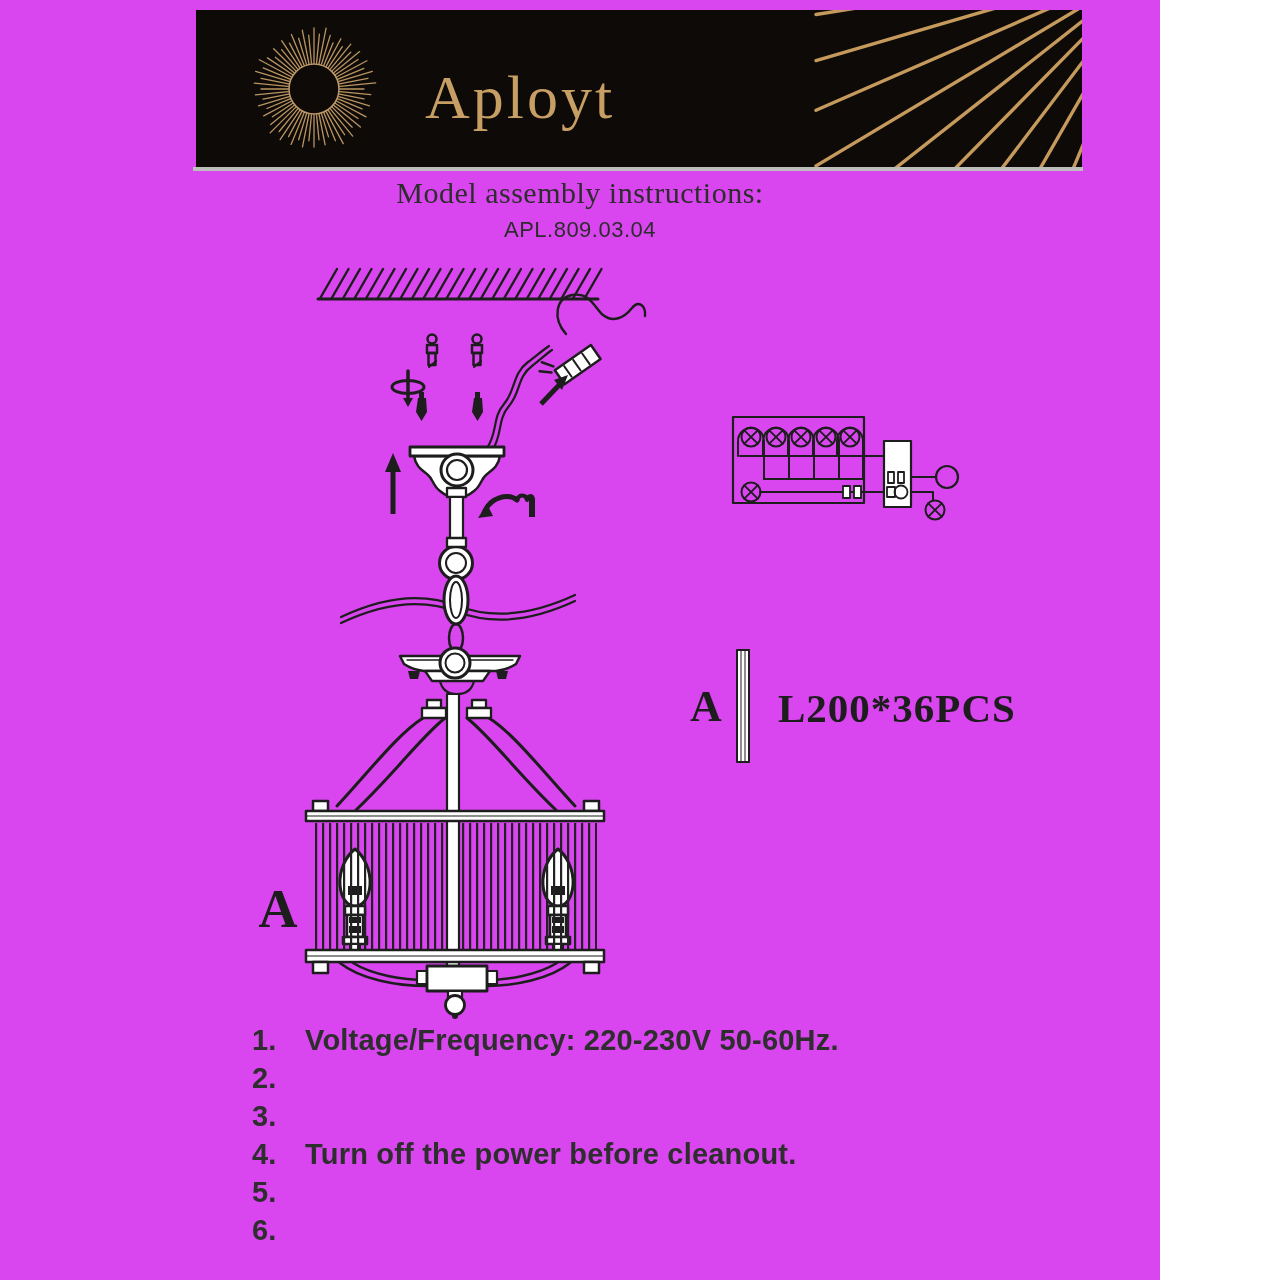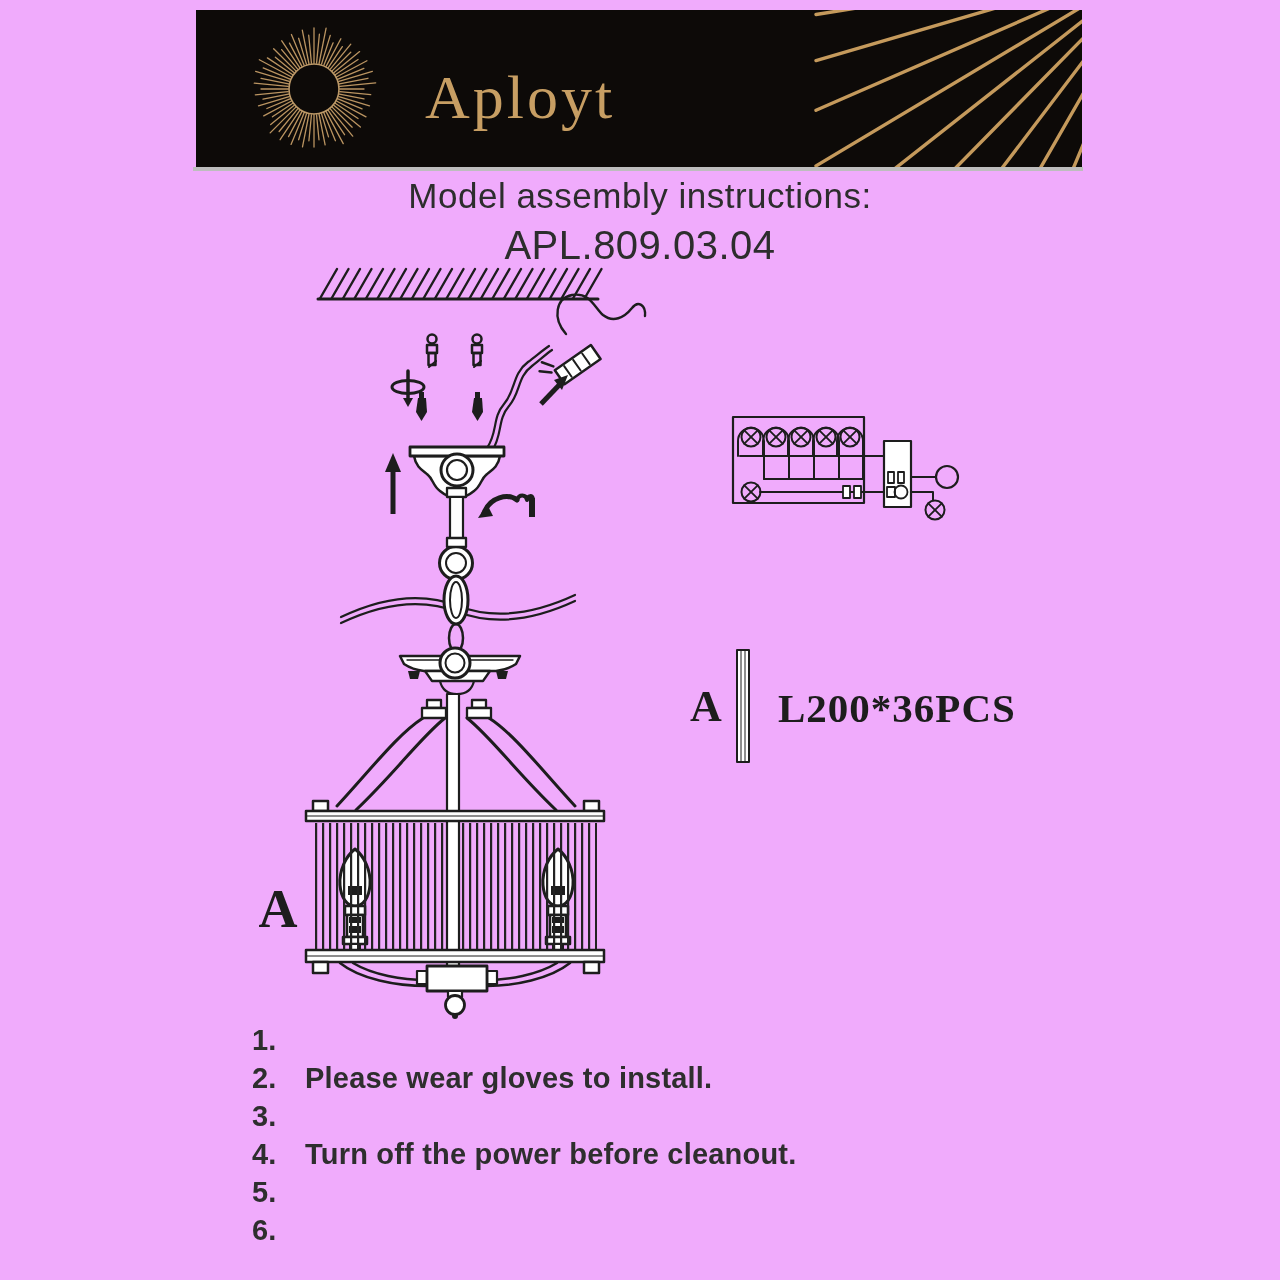--- a/index.html
+++ b/index.html
@@ -1,36 +1,36 @@
 <!DOCTYPE html>
 <html><head>
 <meta charset="utf-8">
 <style>
   html,body { margin:0; padding:0; background:#ffffff; }
   .page {
-    position:relative; width:1280px; height:1280px; background:#f0abfc;
+    position:relative; width:1160px; height:1280px; background:#d946ef;
     font-family:"Liberation Sans", sans-serif; overflow:hidden;
   }
   
   .banner {
     position:absolute; left:196px; top:10px; width:886px; height:157px;
     background:#0d0a08; overflow:hidden;
   }
   .banner-underline {
     position:absolute; left:193px; top:167px; width:890px; height:4px;
     background:#bdbdbd;
   }
   .brand-text {
     fill:#c79e63; font-family:"Liberation Serif", serif;
     font-size:62px; letter-spacing:3px; font-weight:400;
   }
   
   .titles { position:absolute; left:0; top:176px; width:100%; text-align:center; color:#2d2d2d; }
-  .title-line1 { font-size:35px; letter-spacing:0.5px; font-weight:500; }
-  .title-line2 { font-size:40px; margin-top:7px; letter-spacing:0.5px; font-weight:500; }
+  .title-line1 { font-size:30px; letter-spacing:0.5px; font-weight:500;font-family:Liberation Serif, serif; }
+  .title-line2 { font-size:22px; margin-top:7px; letter-spacing:0.5px; font-weight:500; }
   
   .drawing { position:absolute; left:0; top:0; width:1280px; height:1280px; }
   .ink    { stroke:#1d1d1d; fill:none; stroke-linecap:round; stroke-linejoin:round; }
   .paper  { fill:#ffffff; }
   .solid  { fill:#1d1d1d; stroke:none; }
   .serifA { font-family:"Liberation Serif", serif; font-weight:bold; fill:#1d1d1d; }
   
   .instructions {
     position:absolute; left:252px; top:1024px; width:810px;
     color:#2e2e2e; font-size:29px; font-weight:600; letter-spacing:0.2px;
@@ -399,24 +399,24 @@
       <line x1="745" y1="650" x2="745" y2="762" class="ink" stroke-width="1"></line>
       <text x="778" y="722" font-size="41" letter-spacing="1" class="serifA">L200*36PCS</text>
     </g>
 
     <text x="278" y="927" text-anchor="middle" font-size="54" class="serifA">A</text>
   </svg>
 
   <div class="instructions">
     <div class="instr-row">
       <span class="instr-num">1.</span>
+      <span class="instr-text">Voltage/Frequency: 220-230V 50-60Hz.</span>
     </div>
     <div class="instr-row">
       <span class="instr-num">2.</span>
-      <span class="instr-text">Please wear gloves to install.</span>
     </div>
     <div class="instr-row">
       <span class="instr-num">3.</span>
     </div>
     <div class="instr-row">
       <span class="instr-num">4.</span>
       <span class="instr-text">Turn off the power before cleanout.</span>
     </div>
     <div class="instr-row">
       <span class="instr-num">5.</span>

